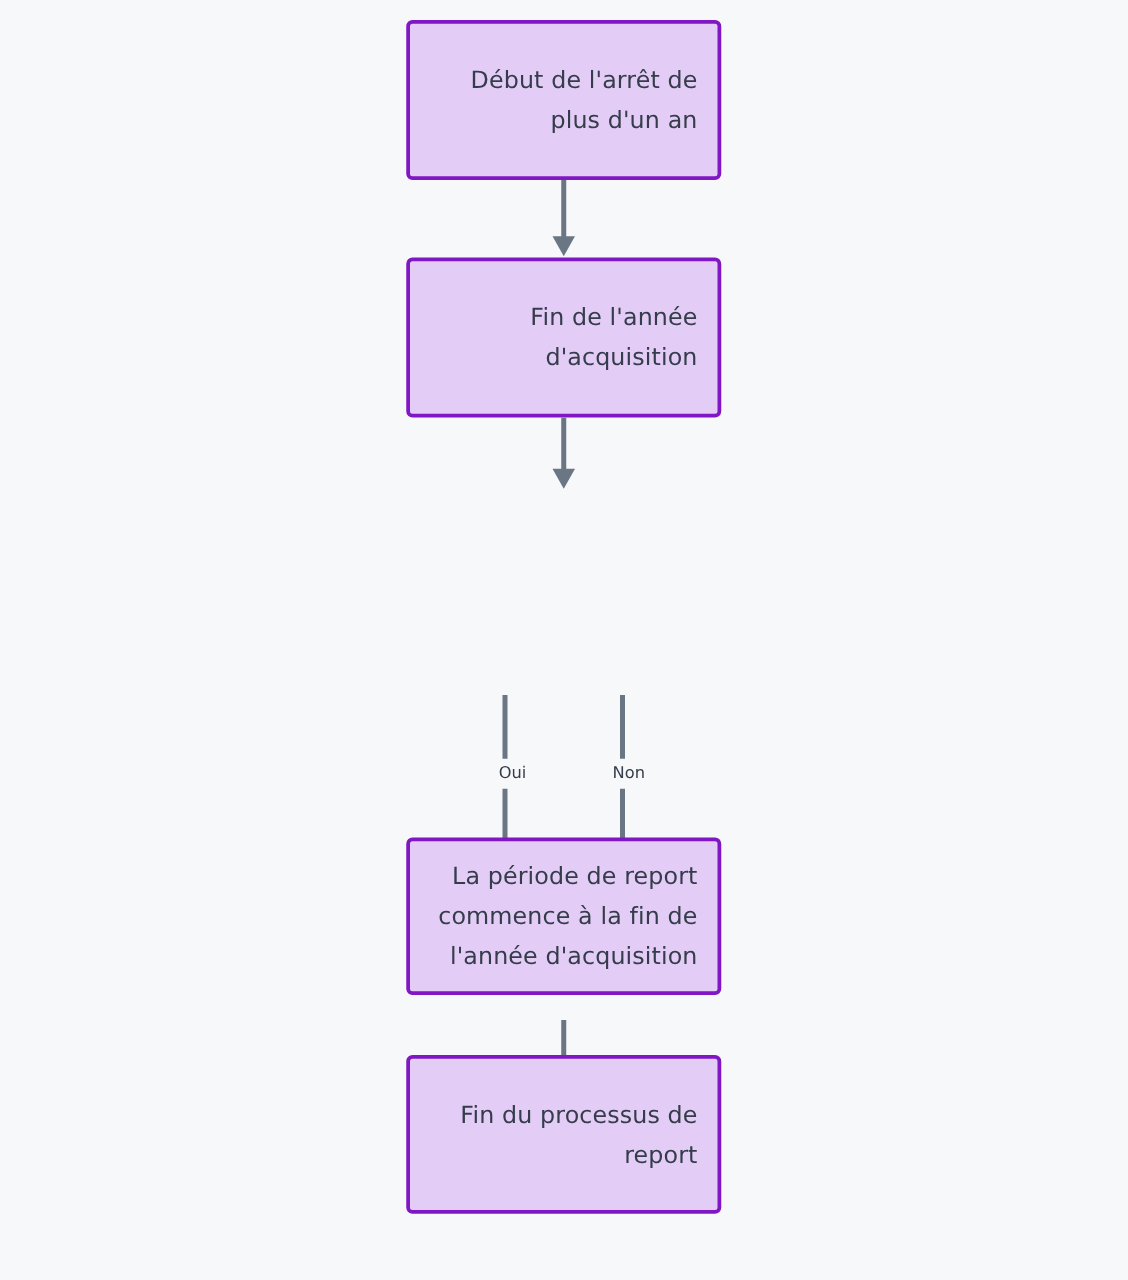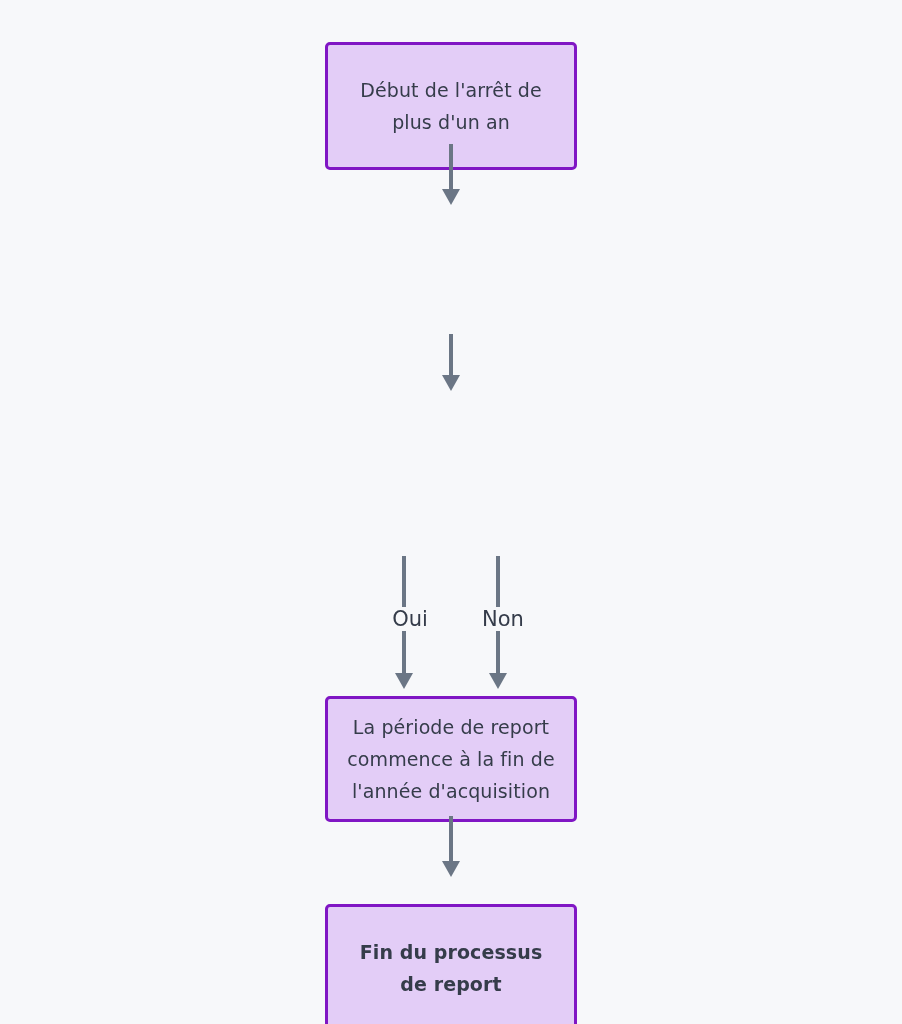--- a/index.html
+++ b/index.html
@@ -18,26 +18,25 @@
     position: relative;
     width: 902px;
     height: 1024px;
   }
   .node {
     position: absolute;
     box-sizing: border-box;
     display: flex;
     align-items: center;
     justify-content: center;
-    text-align: center;
+    text-align: right;
     color: #353c4a;
     font-size: 19px;
     line-height: 32px;
     letter-spacing: 0.1px;
-    margin-top: 26px;
   }
   .node-box {
     background: #e3cdf7;
     border: 3px solid #8016c4;
     border-radius: 5px;
   }
   .node-box .node-text {
     padding: 0 16px;
     white-space: pre-line;
   }
@@ -54,21 +53,21 @@
     position: relative;
     z-index: 2;
     white-space: pre-line;
   }
   .edge {
     position: absolute;
   }
   .edge-label {
     position: absolute;
     color: #353c4a;
-    font-size: 21px;
+    font-size: 13px;
     line-height: 20px;
     text-align: center;
     background: #f7f8fa;
     padding: 2px 5px;
     white-space: nowrap;
   }
 </style>
 </head>
 <body>
 
@@ -76,20 +75,23 @@
 
   <div class="node node-box" style="left:325px; top:16px; width:252px; height:128px;">
     <div class="node-text">Début de l'arrêt de plus d'un an</div>
   </div>
 
   <svg class="edge" style="left:435px; top:144px;" width="32" height="62" viewBox="0 0 32 62">
     <line x1="16" y1="0" x2="16" y2="46" stroke="#6b7685" stroke-width="4"></line>
     <polygon points="16,61 7,45 25,45" fill="#6b7685"></polygon>
   </svg>
 
+  <div class="node node-box" style="left:325px; top:206px; width:252px; height:128px;">
+    <div class="node-text">Fin de l'année d'acquisition</div>
+  </div>
 
   <svg class="edge" style="left:435px; top:334px;" width="32" height="58" viewBox="0 0 32 58">
     <line x1="16" y1="0" x2="16" y2="42" stroke="#6b7685" stroke-width="4"></line>
     <polygon points="16,57 7,41 25,41" fill="#6b7685"></polygon>
   </svg>
 
 
   <svg class="edge" style="left:388px; top:556px;" width="32" height="134" viewBox="0 0 32 134">
     <line x1="16" y1="0" x2="16" y2="118" stroke="#6b7685" stroke-width="4"></line>
     <polygon points="16,133 7,117 25,117" fill="#6b7685"></polygon>
@@ -104,17 +106,17 @@
 
   <div class="node node-box" style="left:325px; top:670px; width:252px; height:126px;">
     <div class="node-text">La période de report commence à la fin de l'année d'acquisition</div>
   </div>
 
   <svg class="edge" style="left:435px; top:816px;" width="32" height="62" viewBox="0 0 32 62">
     <line x1="16" y1="0" x2="16" y2="46" stroke="#6b7685" stroke-width="4"></line>
     <polygon points="16,61 7,45 25,45" fill="#6b7685"></polygon>
   </svg>
 
-  <div class="node node-box" style="left:325px; top:878px; width:252px; height:127px;font-weight:bold;">
+  <div class="node node-box" style="left:325px; top:844px; width:252px; height:127px;">
     <div class="node-text">Fin du processus de report</div>
   </div>
 
 </div>
 
 </body></html>

